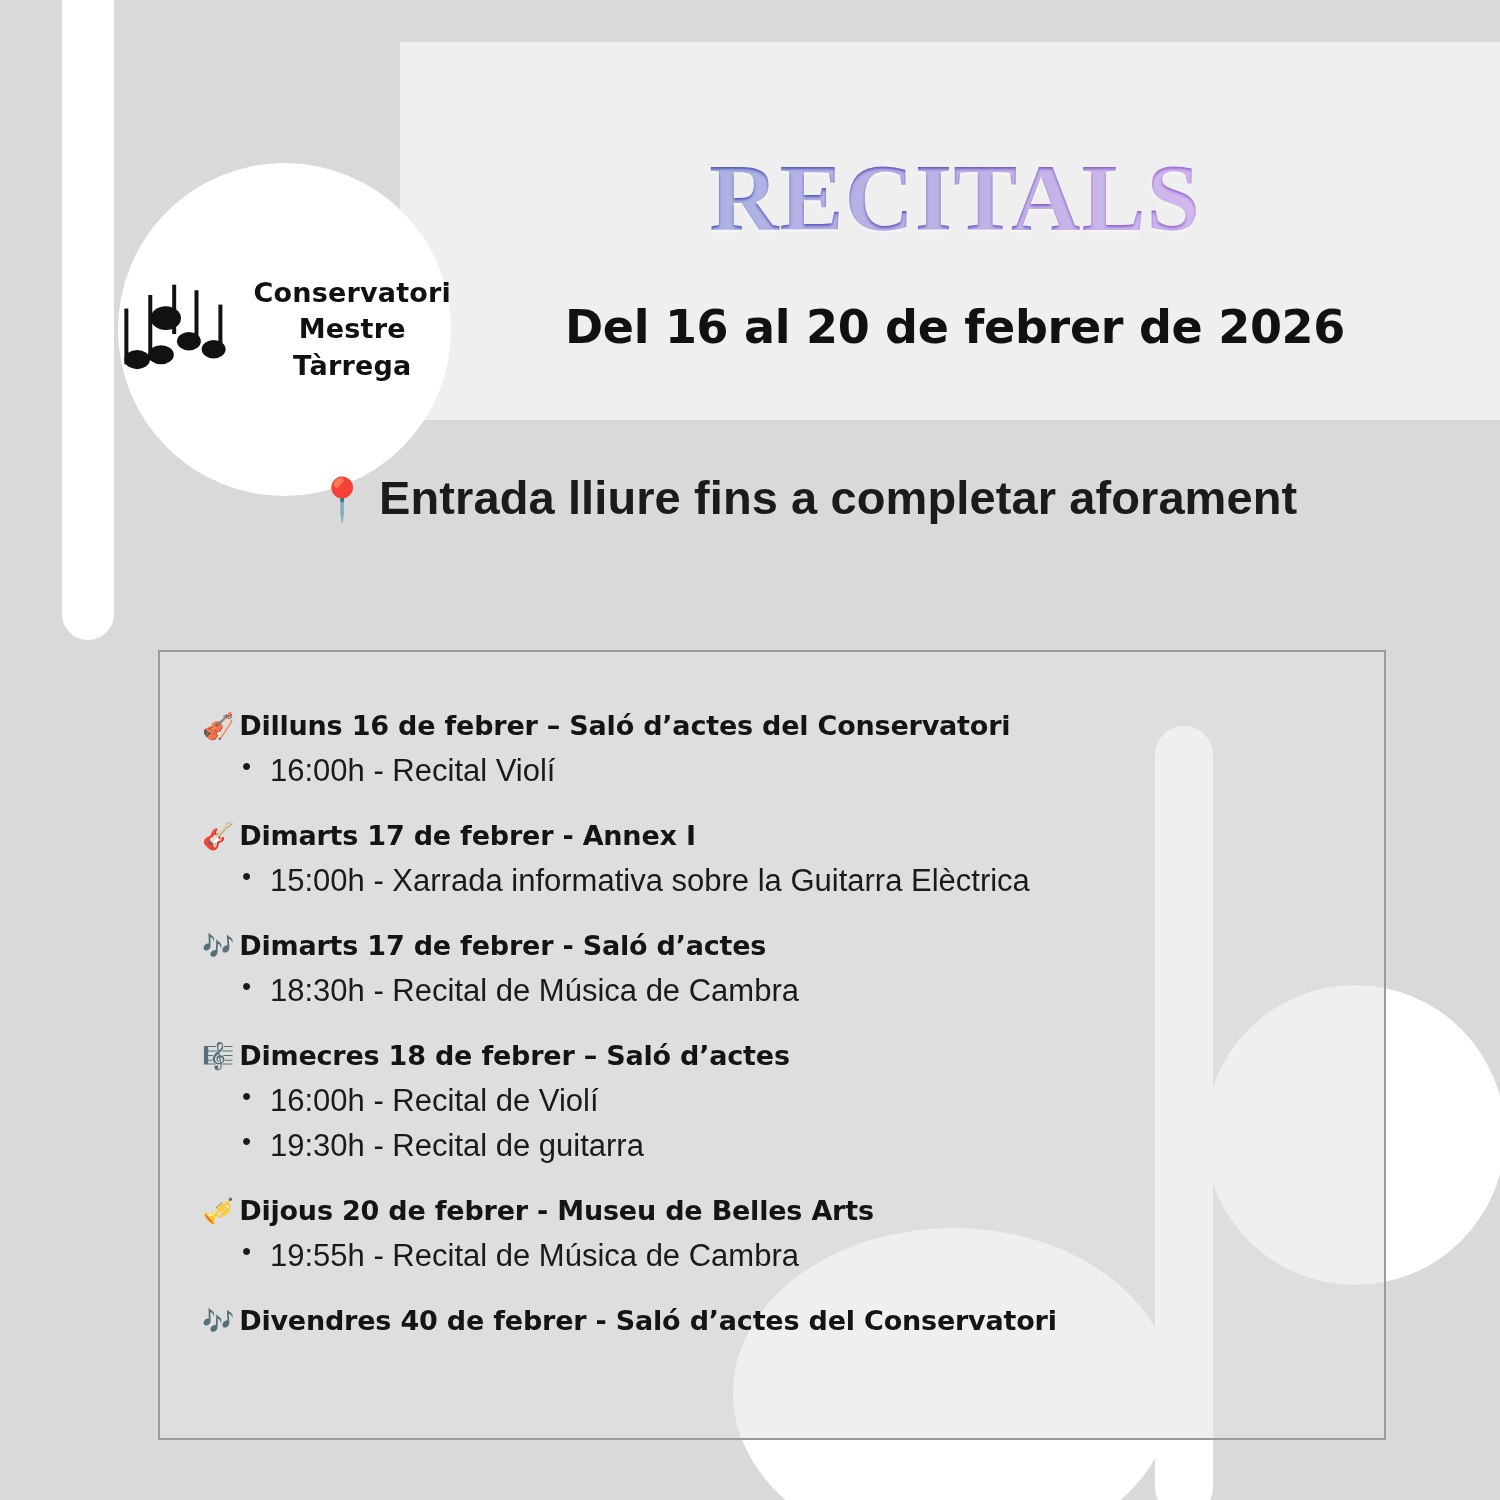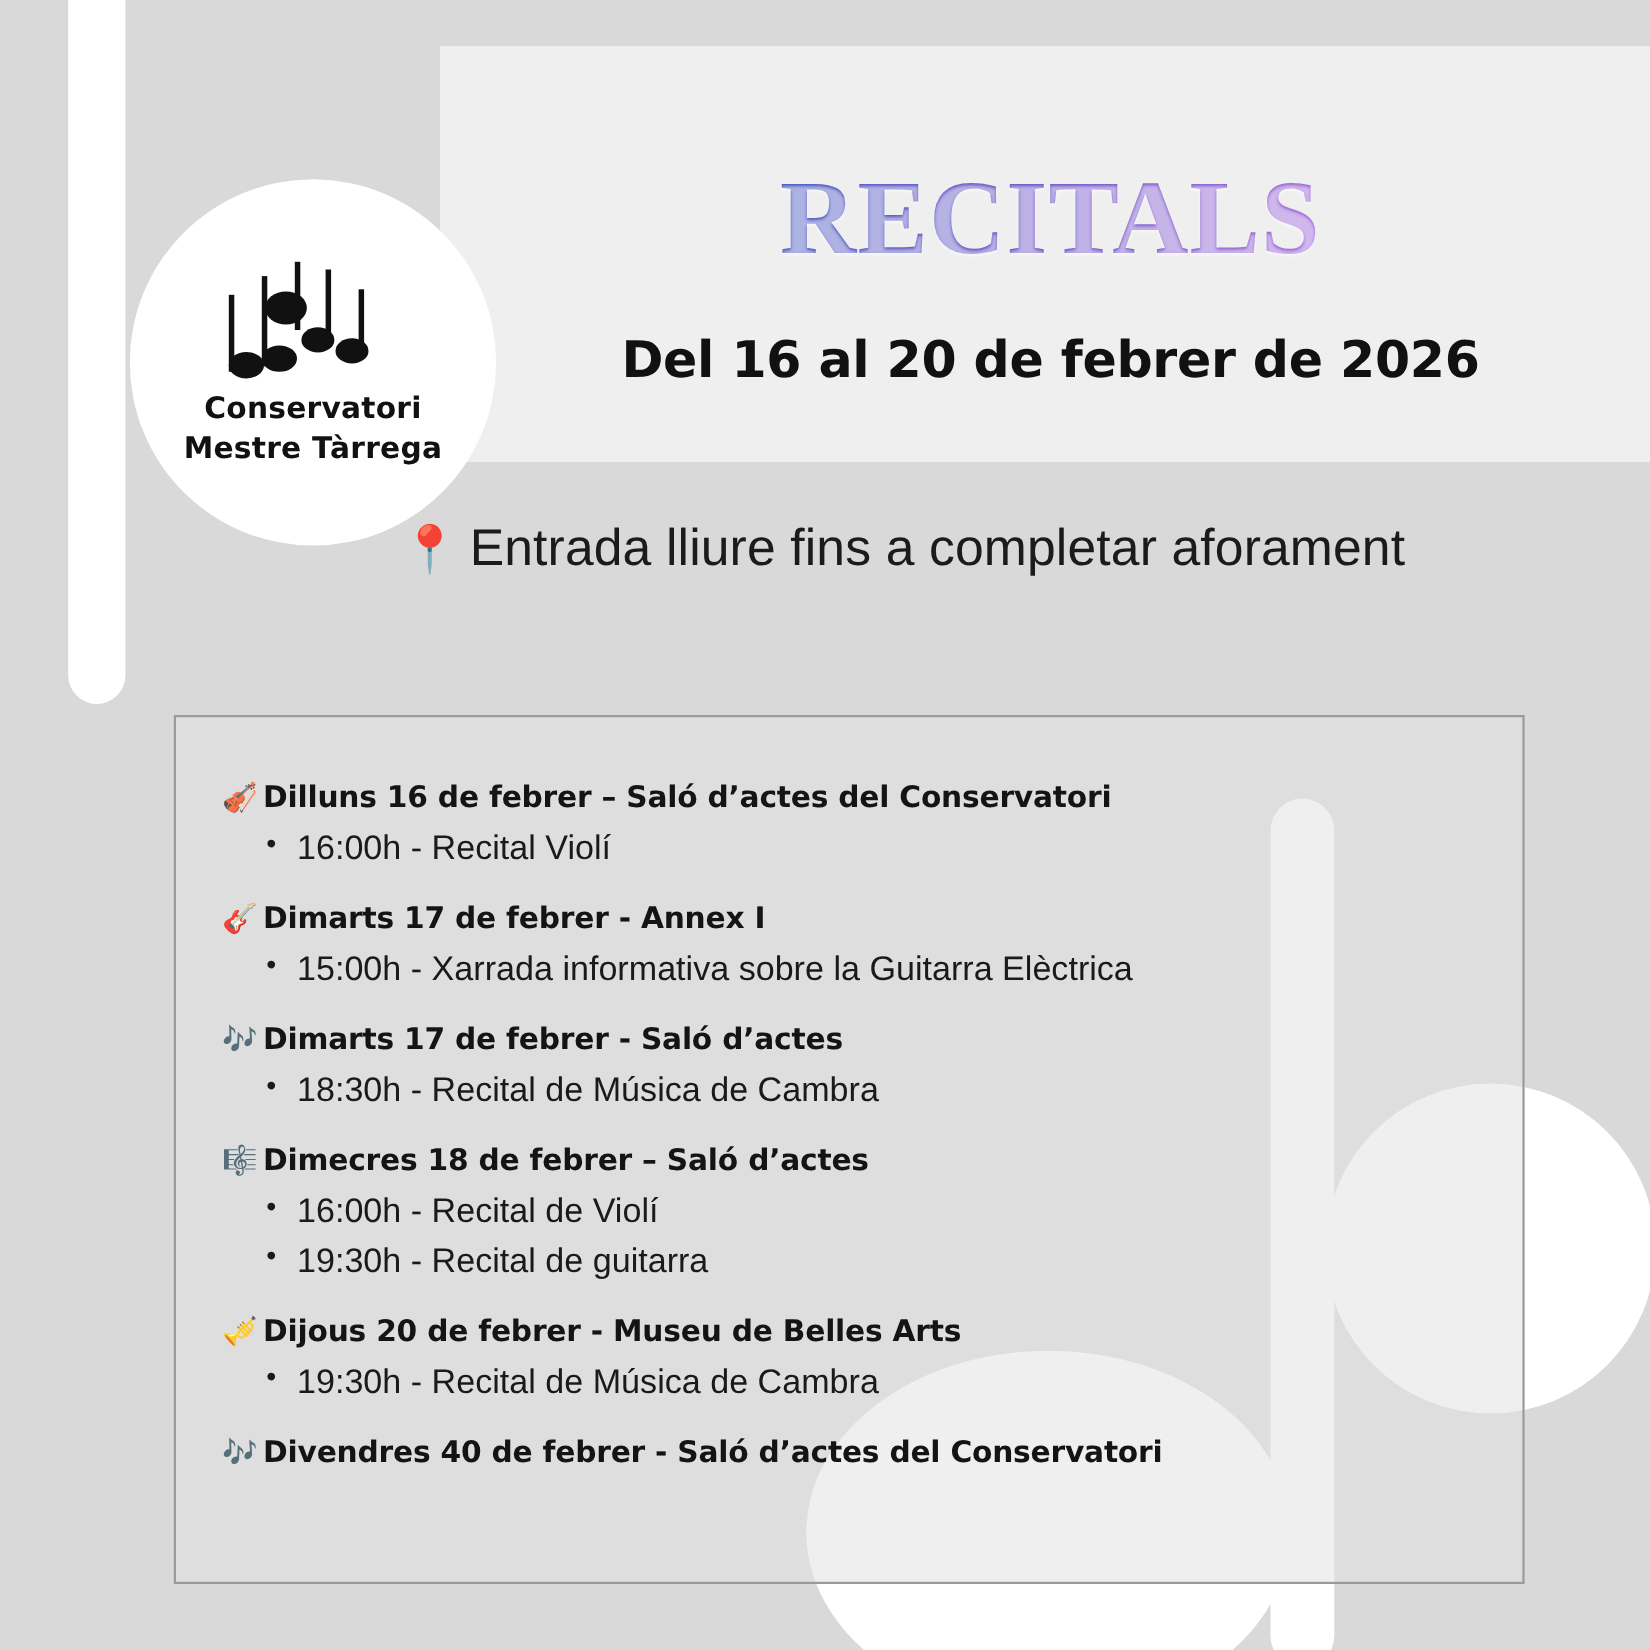--- a/index.html
+++ b/index.html
@@ -71,21 +71,21 @@
   
   .logo-circle {
     position: absolute;
     left: 118px;
     top: 163px;
     width: 333px;
     height: 333px;
     background: #ffffff;
     border-radius: 50%;
     display: flex;
-    flex-direction: column;
+    flex-direction: row;
     align-items: center;
     justify-content: center;
   }
   .logo-mark {
     width: 170px;
     height: 115px;
     margin-bottom: 6px;
   }
   .logo-text {
     text-align: center;
@@ -122,26 +122,26 @@
     width: 1110px;
     text-align: center;
     font-family: "DejaVu Sans", sans-serif;
     font-weight: 700;
     font-size: 46px;
     color: #111111;
     letter-spacing: -0.3px;
   }
   .free-entry {
     position: absolute;
-    left: 156px;
+    left: 142px;
     top: 470px;
     width: 1330px;
     text-align: center;
     font-family: "Liberation Sans", sans-serif;
-    font-weight: 400;
+    font-weight: 700;
     font-size: 47px;
     color: #1b1b1b;
     letter-spacing: 0.1px;
   }
   .free-entry .pin {
     font-size: 42px;
     margin-right: 10px;
   }
 
   
@@ -275,21 +275,21 @@
         <li>19:30h - Recital de guitarra</li>
       </ul>
     </div>
 
     <div class="day-block">
       <div class="day-head">
         <span class="emoji">🎺</span>
         <span>Dijous 20 de febrer - Museu de Belles Arts</span>
       </div>
       <ul class="day-items">
-        <li>19:30h - Recital de Música de Cambra</li>
+        <li>19:55h - Recital de Música de Cambra</li>
       </ul>
     </div>
 
     <div class="day-block">
       <div class="day-head">
         <span class="emoji">🎶</span>
         <span>Divendres 40 de febrer - Saló d’actes del Conservatori</span>
       </div>
     </div>
 

